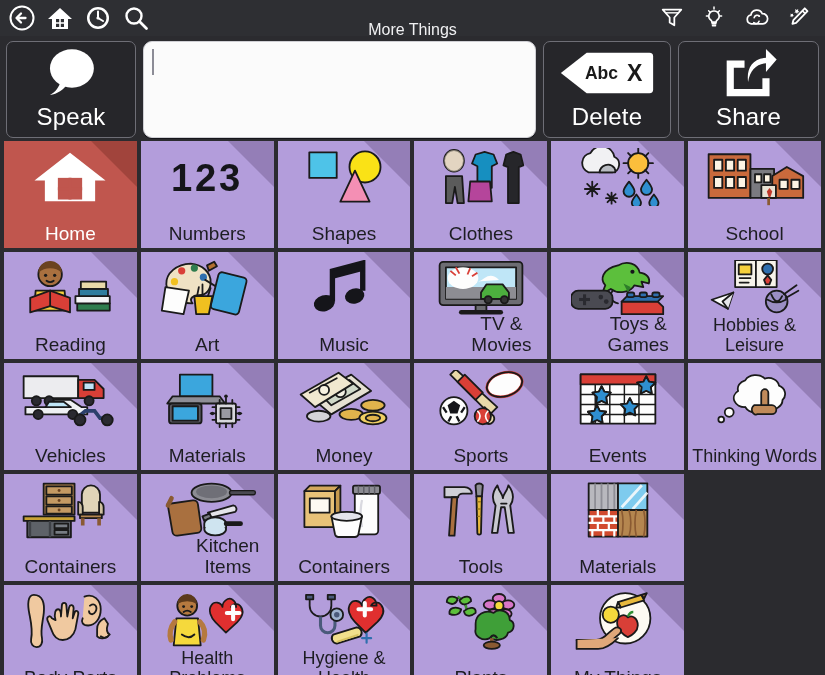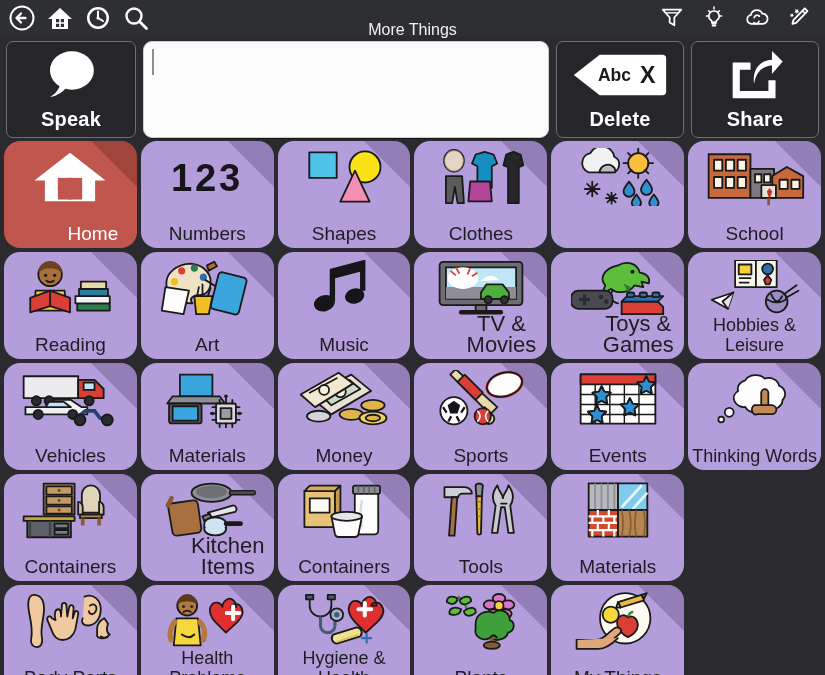--- a/index.html
+++ b/index.html
@@ -35,23 +35,23 @@
     background: #26262a;
     border: 1px solid #6e6e76;
     border-radius: 7px;
     height: 97px;
     display: flex; flex-direction: column;
     align-items: center; justify-content: center;
     color: #fff;
   }
   #speak-button { width: 130px; }
   #delete-button { width: 128px; }
-  #share-button  { width: 128px; }
+  #share-button  { width: 141px; }
   .act-ico { flex: 1 1 auto; display: flex; align-items: center; justify-content: center; width: 100%; }
-  .act-label { font-size: 20px; padding-bottom: 6px; letter-spacing: .2px; font-weight: bold; }
+  .act-label { font-size: 24px; padding-bottom: 6px; letter-spacing: .2px; }
   #message-box {
     flex: 1 1 auto; height: 97px;
     background: #fbfbfb;
     border: 1px solid #cfcfd4;
     border-radius: 9px;
     position: relative;
     box-shadow: 0 1px 0 #15151a;
   }
   #message-text {
     position: absolute; left: 10px; top: 8px; right: 8px;
@@ -67,25 +67,25 @@
     display: grid;
     grid-template-columns: repeat(6, 1fr);
     grid-auto-rows: 107px;
     gap: 4px;
     padding: 0 4px;
   }
   .cell { position: relative; }
   .cell.empty { background: transparent; }
   .tile {
     position: absolute; inset: 0;
-    border-radius: 16px;
+    border-radius: 0;
     background: #b39ddb;
     overflow: hidden;
     display: flex; flex-direction: column;
-    align-items: center; justify-content: flex-end;
+    align-items: flex-end; justify-content: flex-end;
   }
   .tile.home { background: #c0564e; }
   .tile .fold {
     position: absolute; right: 0; top: 0;
     width: 0; height: 0;
     border-top: 46px solid rgba(60,40,80,0.26);
     border-left: 46px solid transparent;
     pointer-events: none;
   }
   .tile.home .fold { border-top-color: rgba(90,25,20,0.30); }
@@ -99,21 +99,21 @@
     position: relative; z-index: 2;
     width: 100%;
     text-align: center;
     font-size: 19px;
     line-height: 21px;
     color: #1d1d22;
     padding-bottom: 4px;
   }
   .tile.home .tile-label { color: #ffffff; margin-left: 45px; }
   .tile-label.two-line { line-height: 20px; font-size: 18px; }
-  .tile-label.wide { font-size: 22px; padding-left: 41px; }
+  .tile-label.wide { font-size: 19px; padding-left: 41px; }
 </style>
 </head>
 <body>
 
 <div id="topbar">
   <div id="topbar-left">
     <span class="tb-icon" title="Back">
       <svg viewBox="0 0 28 28" width="28" height="28">
         <circle cx="14" cy="14" r="11.5" fill="none" stroke="#fff" stroke-width="2"></circle>
         <path d="M17.5 14H9.5 M13 9.5 L8.5 14 L13 18.5" fill="none" stroke="#fff" stroke-width="2.3" stroke-linecap="round" stroke-linejoin="round"></path>

